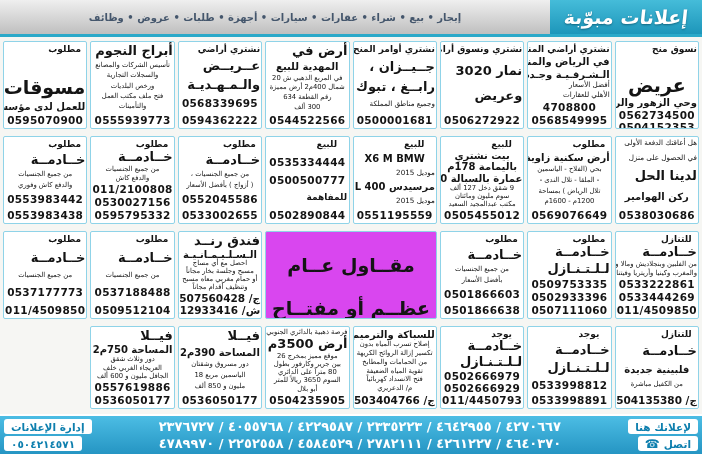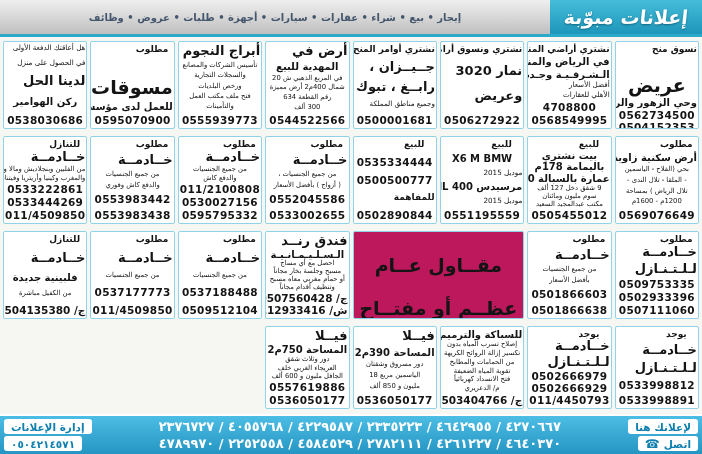--- a/index.html
+++ b/index.html
@@ -19,21 +19,21 @@
 
   
   .grid { flex:1; display:grid; grid-template-columns:repeat(8,1fr);
           grid-template-rows:88px 88px 88px 1fr; gap:7px 3px; padding:4px 3px 5px;
           direction:rtl; }
   .ad { border:1.6px solid #8fd3e8; border-radius:2px; background:#fff;
         display:flex; flex-direction:column; align-items:center;
         justify-content:space-between; padding:2px 1px; overflow:hidden;
         text-align:center; }
   .ad.span2 { grid-column:span 2; }
-  .ad.bg-gray { background:#be185d; justify-content:space-evenly; }
+  .ad.bg-gray { background:#d946ef; justify-content:space-evenly; }
   .ln { width:100%; line-height:1.15; color:#141414; white-space:nowrap; }
   .tag   { font-size:9px;   font-weight:bold;padding-left:39px; }
   .xl    { font-size:19px;  font-weight:bold;margin-top:21px; }
   .big   { font-size:13px;  font-weight:bold;padding-left:48px; }
   .med   { font-size:10px;  font-weight:bold; }
   .sm    { font-size:7.2px;text-align:right; }
   .xs    { font-size:6.8px; }
   .num   { font-size:10.5px; font-weight:bold; letter-spacing:.3px; }
   .numlg { font-size:16px;  font-weight:bold; letter-spacing:2px; direction:ltr; }
 
@@ -94,20 +94,27 @@
       <div class="ad">
         <div class="ln big">أرض في</div>
         <div class="ln med">المهدية للبيع</div>
         <div class="ln xs">في المربع الذهبي ش 20</div>
         <div class="ln xs">شمال 400م2 أرض مميزة</div>
         <div class="ln xs">رقم القطعة 634</div>
         <div class="ln xs">300 ألف</div>
         <div class="ln num">0544522566</div>
       </div>
       <div class="ad">
+        <div class="ln tag">نشتري أراضي</div>
+        <div class="ln big">عــريــض</div>
+        <div class="ln big">والـمـهـديـة</div>
+        <div class="ln num">0568339695</div>
+        <div class="ln num">0594362222</div>
+      </div>
+      <div class="ad">
         <div class="ln big">أبراج النجوم</div>
         <div class="ln xs">تأسيس الشركات والمصانع</div>
         <div class="ln xs">والسجلات التجارية</div>
         <div class="ln xs">ورخص البلديات</div>
         <div class="ln xs">فتح ملف مكتب العمل</div>
         <div class="ln xs">والتأمينات</div>
         <div class="ln num">0555939773</div>
       </div>
       <div class="ad">
         <div class="ln tag">مطلوب</div>
@@ -262,20 +269,30 @@
         <div class="ln med">للسباكة والترميم</div>
         <div class="ln xs">إصلاح تسرب المياه بدون</div>
         <div class="ln xs">تكسير إزالة الروائح الكريهة</div>
         <div class="ln xs">من الحمامات والمطابخ</div>
         <div class="ln xs">تقوية المياه الضعيفة</div>
         <div class="ln xs">فتح الانسداد كهربائياً</div>
         <div class="ln xs">م/ الدعريري</div>
         <div class="ln num">ج/ 0503404766</div>
       </div>
       <div class="ad">
+        <div class="ln xs">فرصة ذهبية بالدائري الجنوبي</div>
+        <div class="ln big">أرض 3500م</div>
+        <div class="ln xs">موقع مميز بمخرج 26</div>
+        <div class="ln xs">بين جرير وكارفور بطول</div>
+        <div class="ln xs">80 متراً على الدائري</div>
+        <div class="ln xs">السوم 3650 ريالاً للمتر</div>
+        <div class="ln xs">أبو بلال</div>
+        <div class="ln num">0504235905</div>
+      </div>
+      <div class="ad">
         <div class="ln big">فيــلا</div>
         <div class="ln med">المساحة 390م2</div>
         <div class="ln xs">دور مسروق وشقتان</div>
         <div class="ln xs">الياسمين مربع 18</div>
         <div class="ln xs">مليون و 850 ألف</div>
         <div class="ln num">0536050177</div>
       </div>
       <div class="ad">
         <div class="ln big">فيــلا</div>
         <div class="ln med">المساحة 750م2</div>

